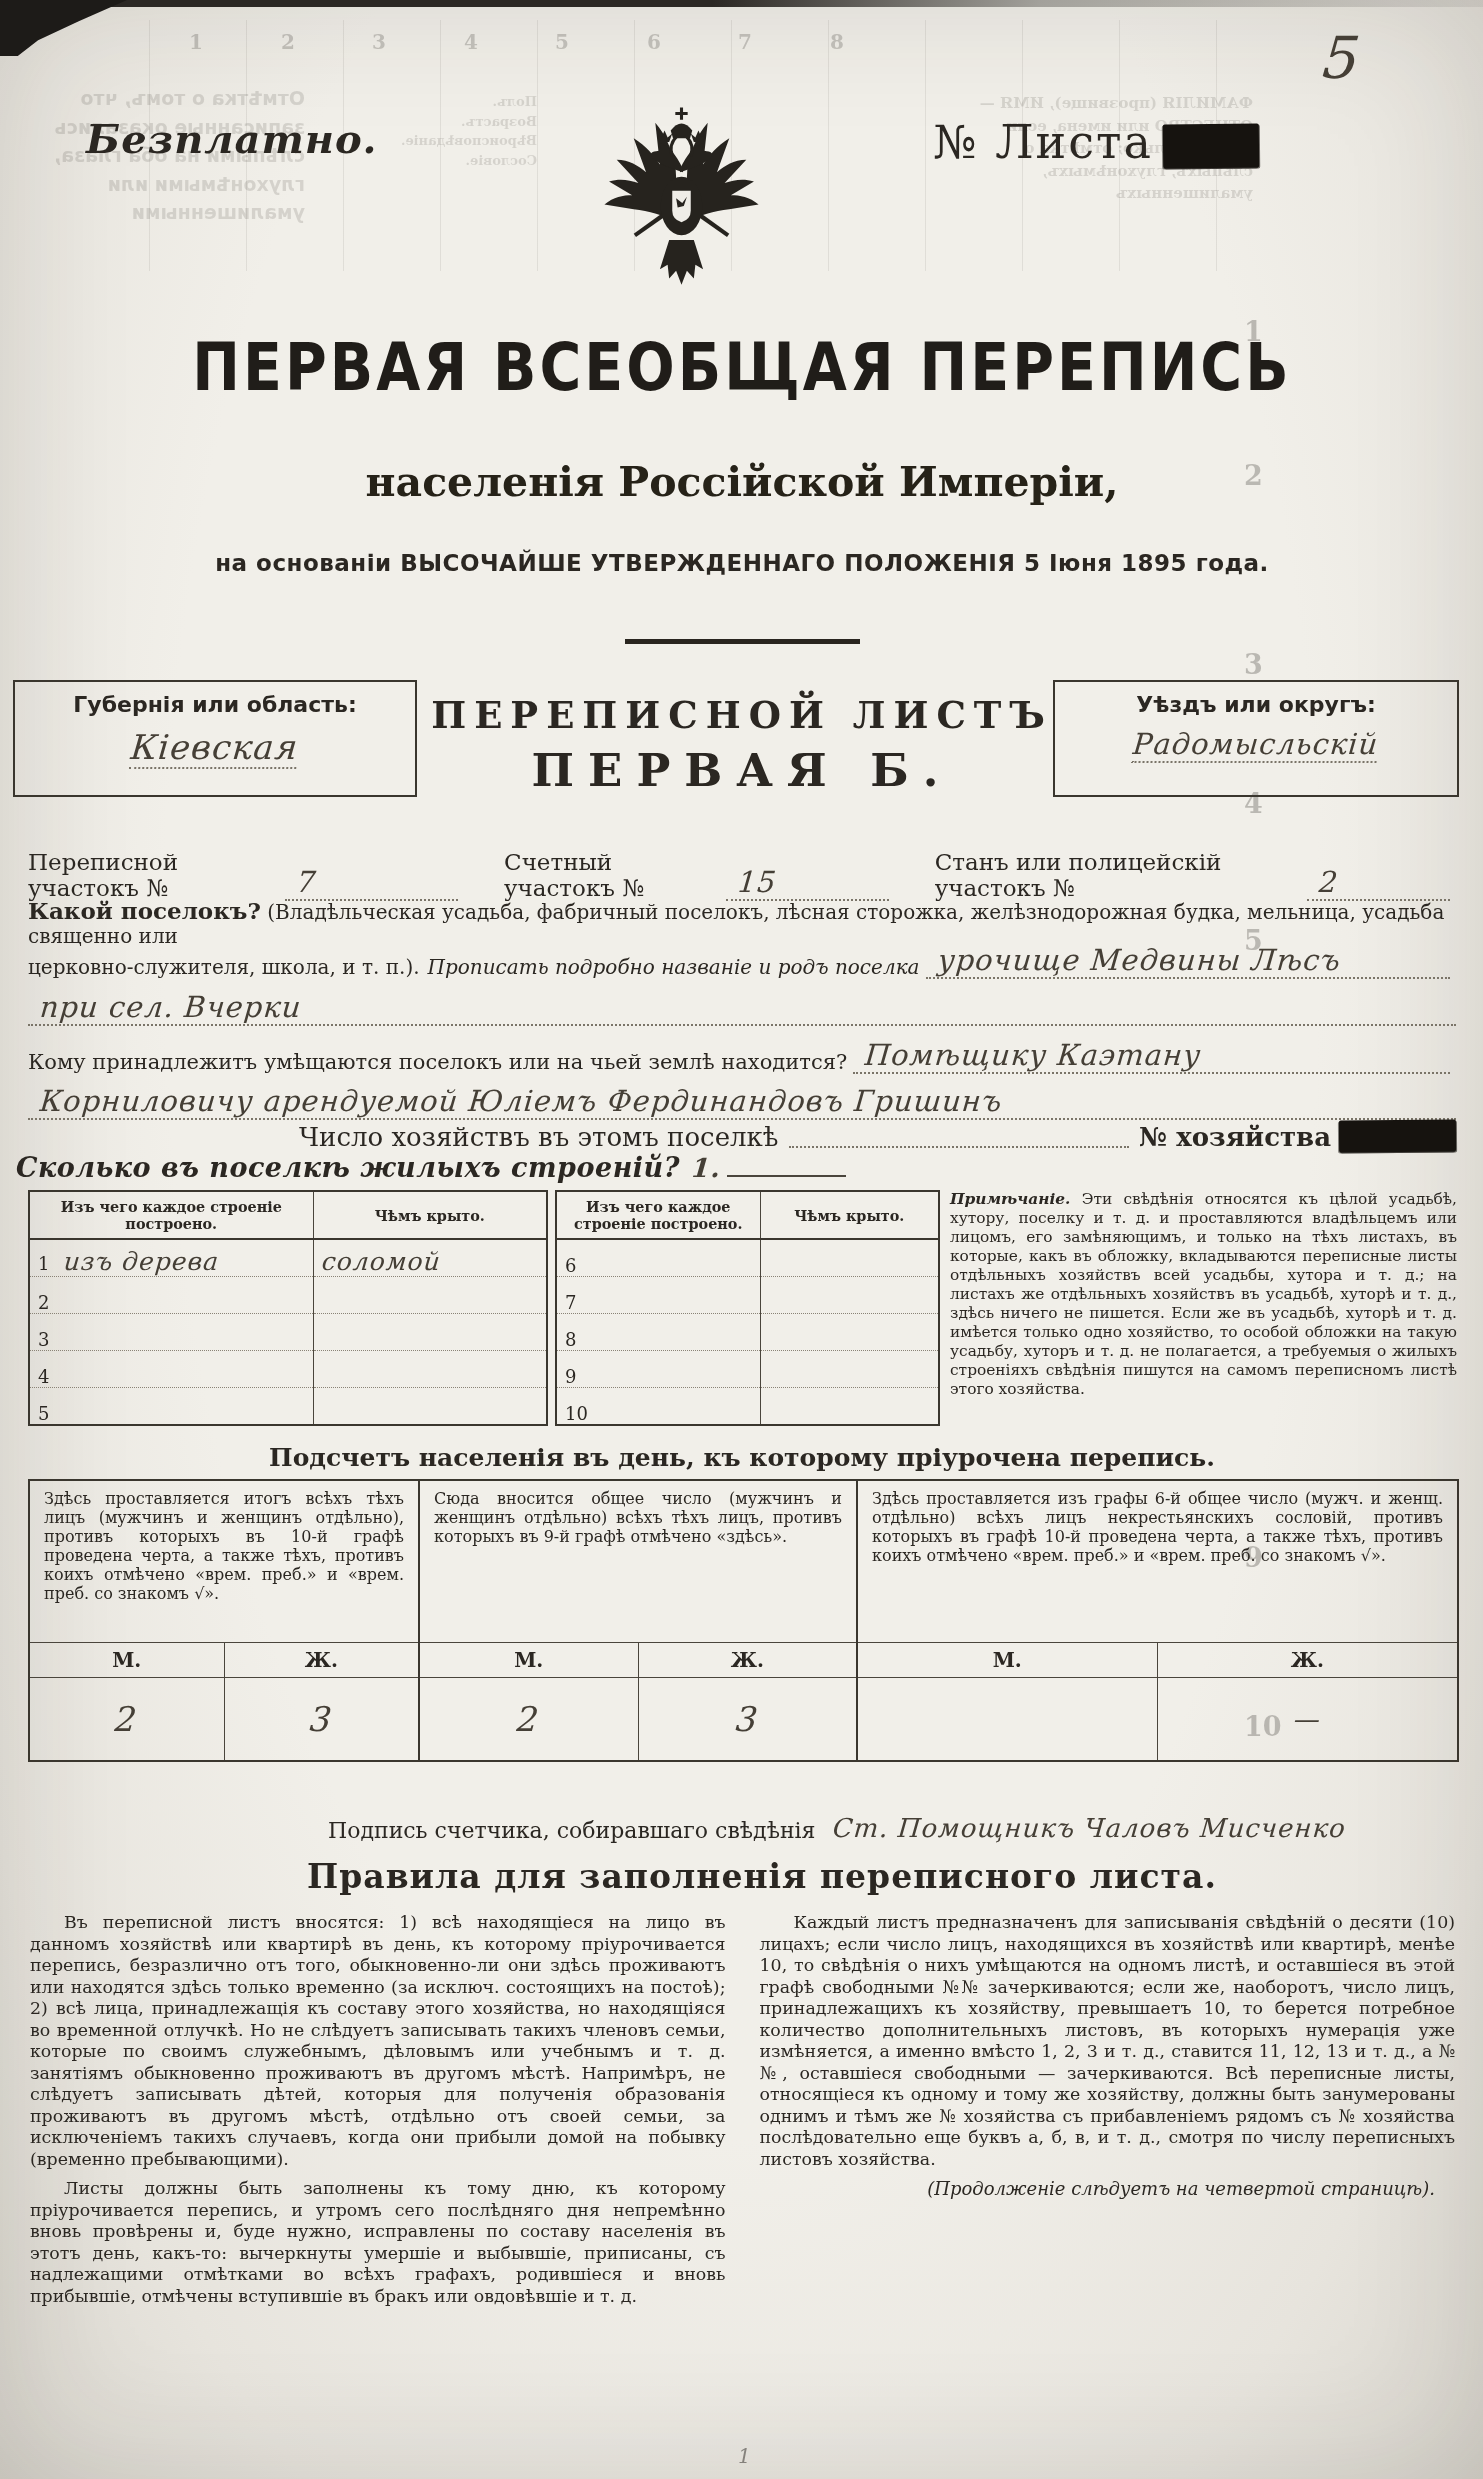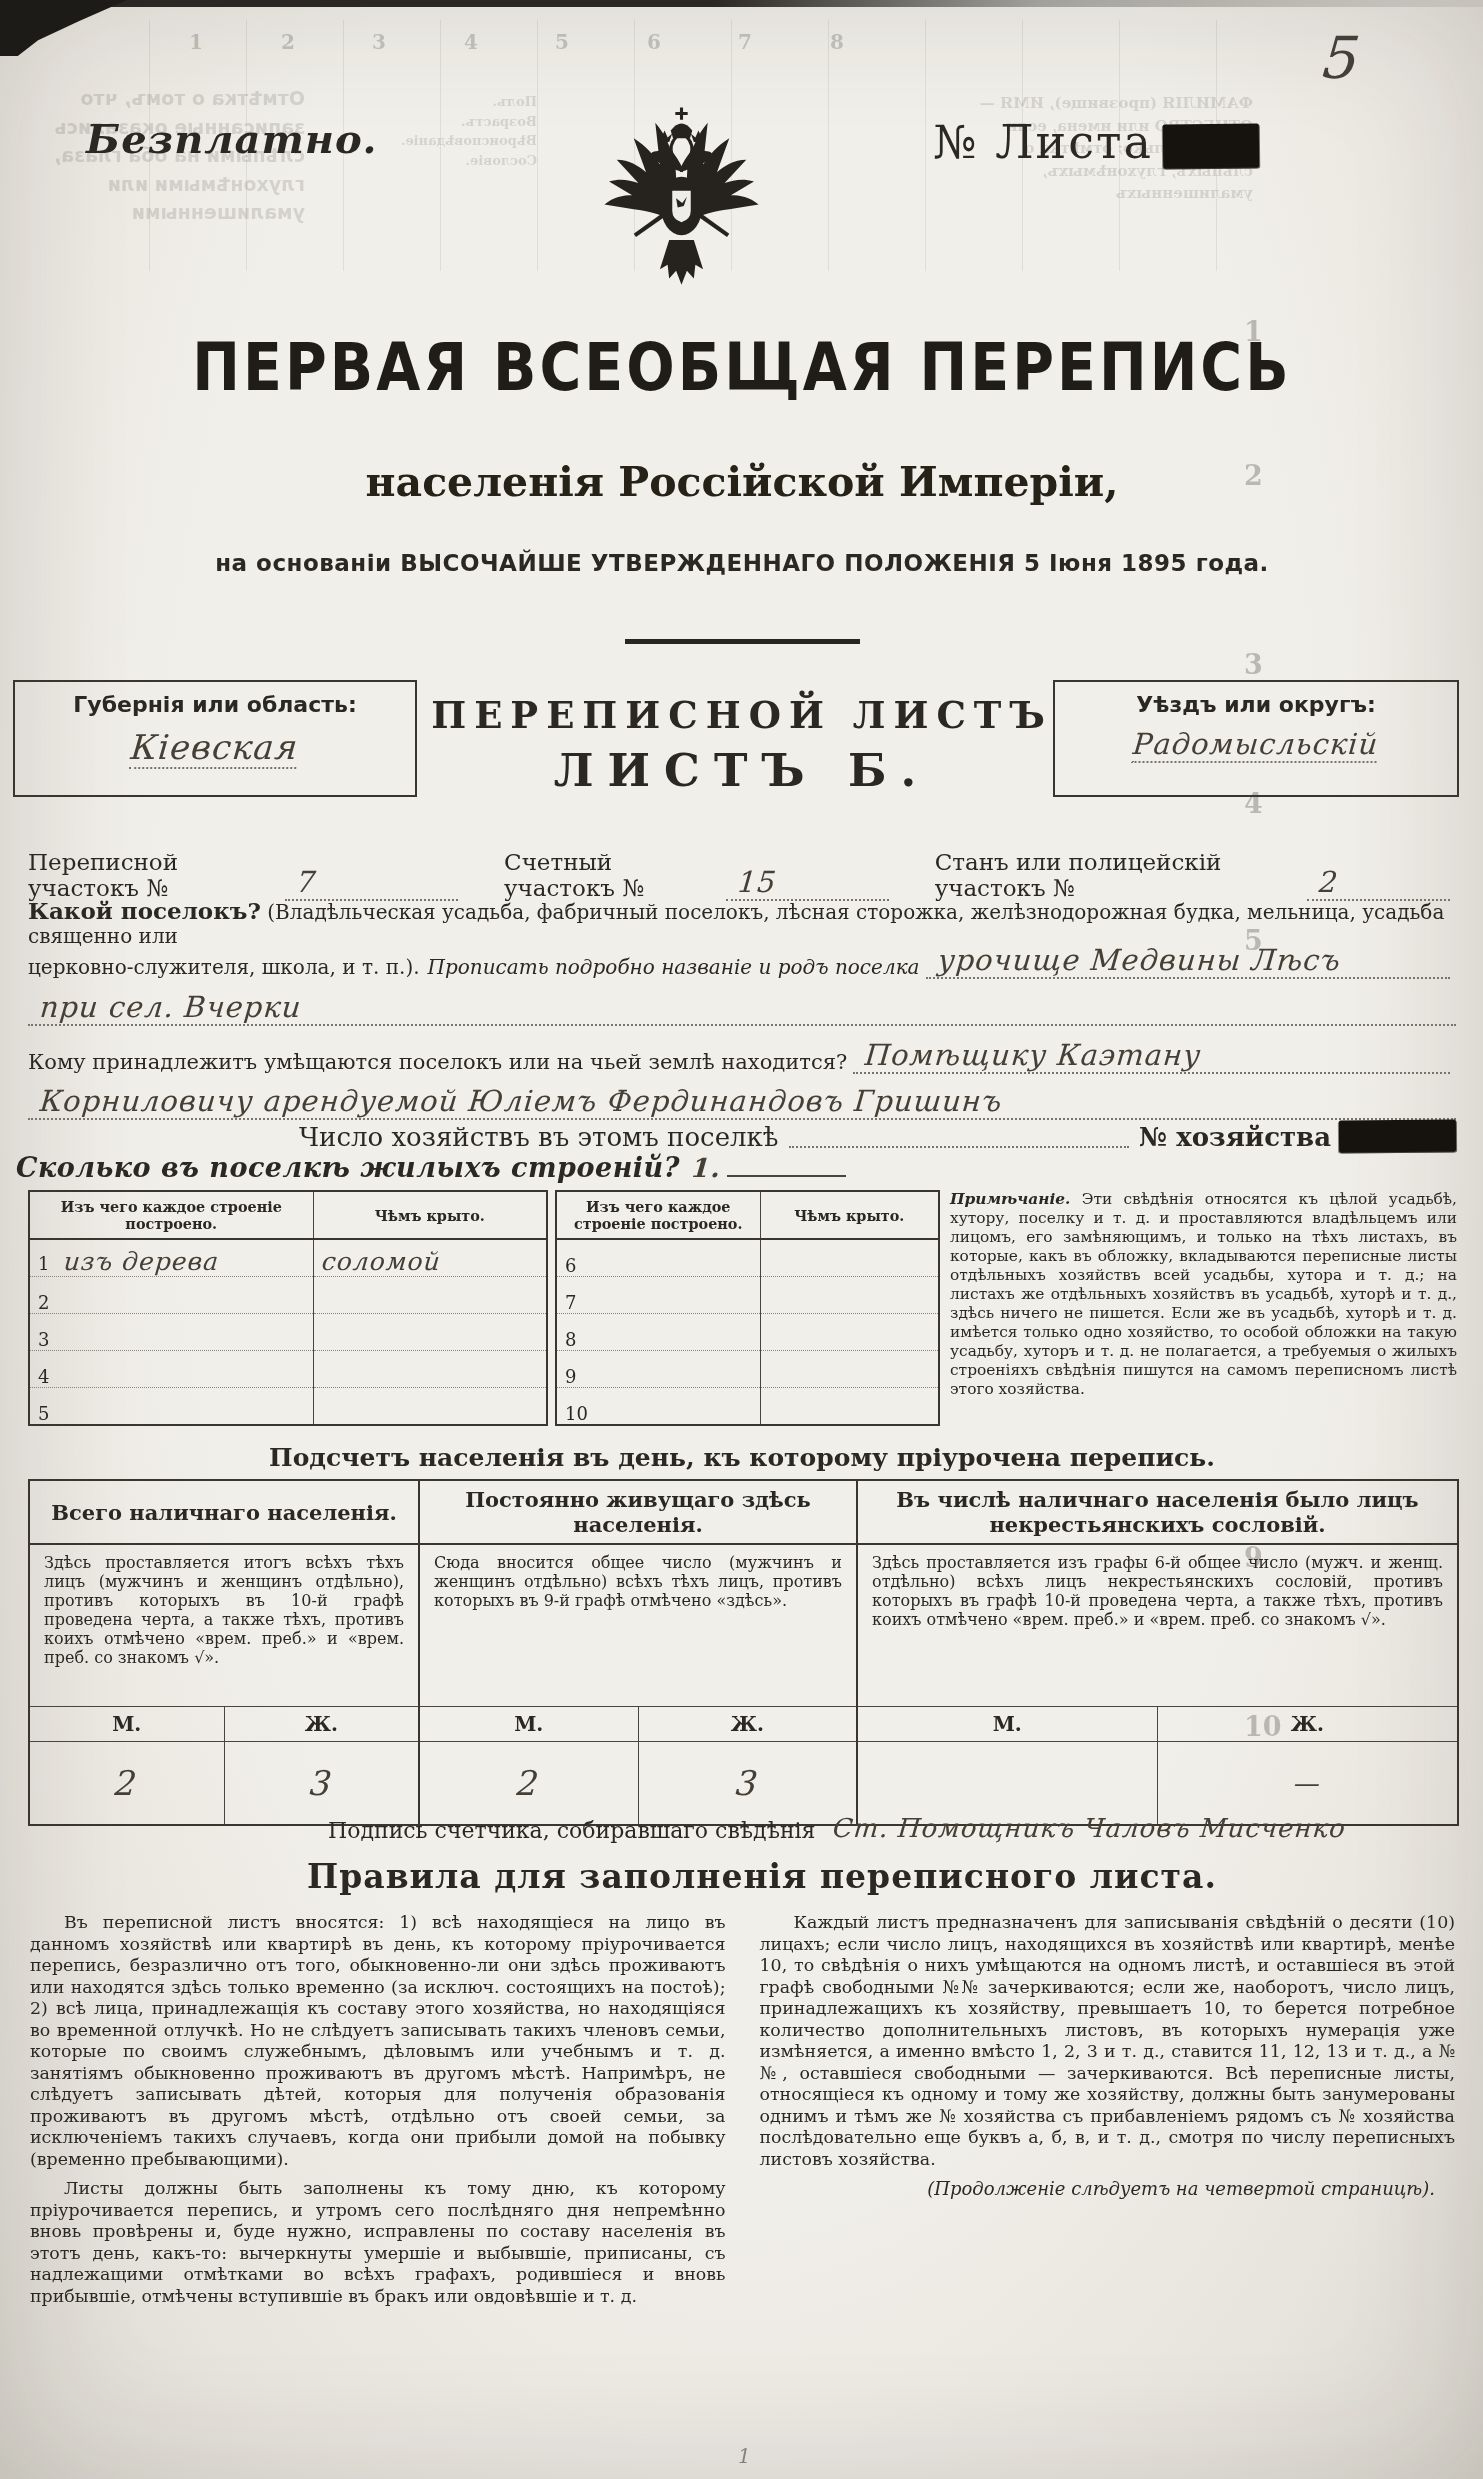--- a/index.html
+++ b/index.html
@@ -200,21 +200,21 @@
   <div class="main-title">ПЕРВАЯ ВСЕОБЩАЯ ПЕРЕПИСЬ</div>
   <div class="sub-title">населенія Россійской Имперіи,</div>
   <div class="basis-line">на основаніи ВЫСОЧАЙШЕ УТВЕРЖДЕННАГО ПОЛОЖЕНІЯ 5 Іюня 1895 года.</div>
   <div class="head-rule"></div>
 
   <div class="hbox hbox-left">
     <div class="hbox-label">Губернія или область:</div>
     <div class="hbox-value hw hw-xl">Кіевская</div>
   </div>
   <div class="center-form-title">ПЕРЕПИСНОЙ ЛИСТЪ</div>
-  <div class="center-form-sub">ЛИСТЪ Б.</div>
+  <div class="center-form-sub">ПЕРВАЯ Б.</div>
   <div class="hbox hbox-right">
     <div class="hbox-label">Уѣздъ или округъ:</div>
     <div class="hbox-value hw hw-lg">Радомысльскій</div>
   </div>
 
   <div class="precincts">
     <span>Переписной участокъ №</span>
     <span class="fillline fill-150"><span class="hw hw-lg">7</span></span>
     <span class="gap-40">Счетный участокъ №</span>
     <span class="fillline fill-140"><span class="hw hw-lg">15</span></span>
@@ -336,25 +336,20 @@
   <table class="pop-table">
     <colgroup>
       <col style="width:195px">
         <col style="width:195px">
       <col style="width:219px">
         <col style="width:219px">
       <col style="width:300px">
         <col style="width:301px">
     </colgroup>
     <tbody>
-        <tr>
-      <th class="group-h" colspan="2">Всего наличнаго населенія.</th>
-      <th class="group-h" colspan="2">Постоянно живущаго здѣсь населенія.</th>
-      <th class="group-h" colspan="2">Въ числѣ наличнаго населенія было лицъ некрестьянскихъ сословій.</th>
-    </tr>
     <tr>
       <td class="group-d" colspan="2">Здѣсь проставляется итогъ всѣхъ тѣхъ лицъ (мужчинъ и женщинъ отдѣльно), противъ которыхъ въ 10-й графѣ проведена черта, а также тѣхъ, противъ коихъ отмѣчено «врем. преб.» и «врем. преб. со знакомъ √».</td>
       <td class="group-d" colspan="2">Сюда вносится общее число (мужчинъ и женщинъ отдѣльно) всѣхъ тѣхъ лицъ, противъ которыхъ въ 9-й графѣ отмѣчено «здѣсь».</td>
       <td class="group-d" colspan="2">Здѣсь проставляется изъ графы 6-й общее число (мужч. и женщ. отдѣльно) всѣхъ лицъ некрестьянскихъ сословій, противъ которыхъ въ графѣ 10-й проведена черта, а также тѣхъ, противъ коихъ отмѣчено «врем. преб.» и «врем. преб. со знакомъ √».</td>
     </tr>
     <tr>
       <td class="mf group-edge">М.</td>
       <td class="mf">Ж.</td>
       <td class="mf group-edge">М.</td>
       <td class="mf">Ж.</td>

